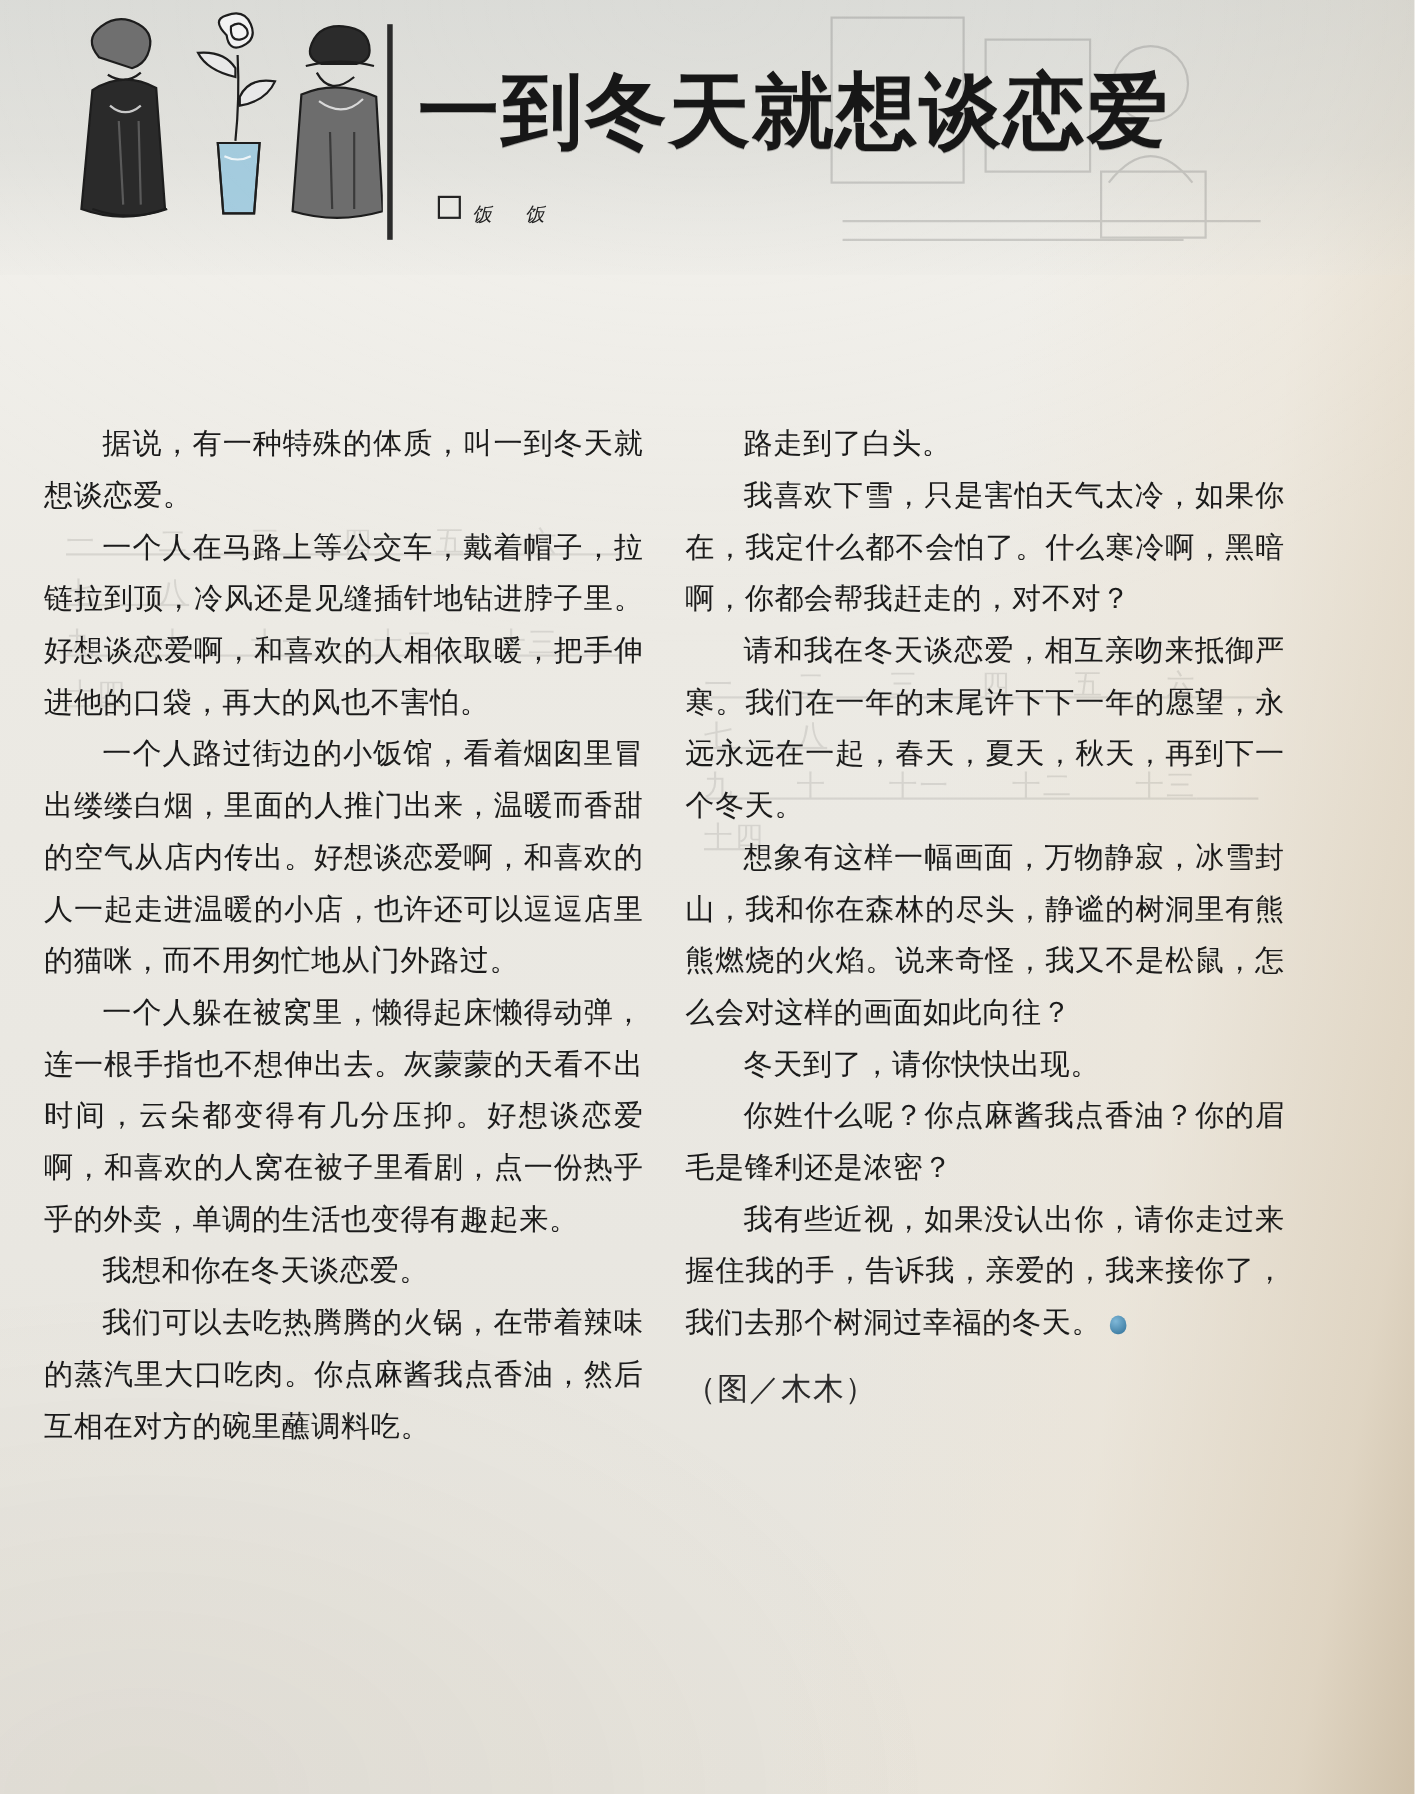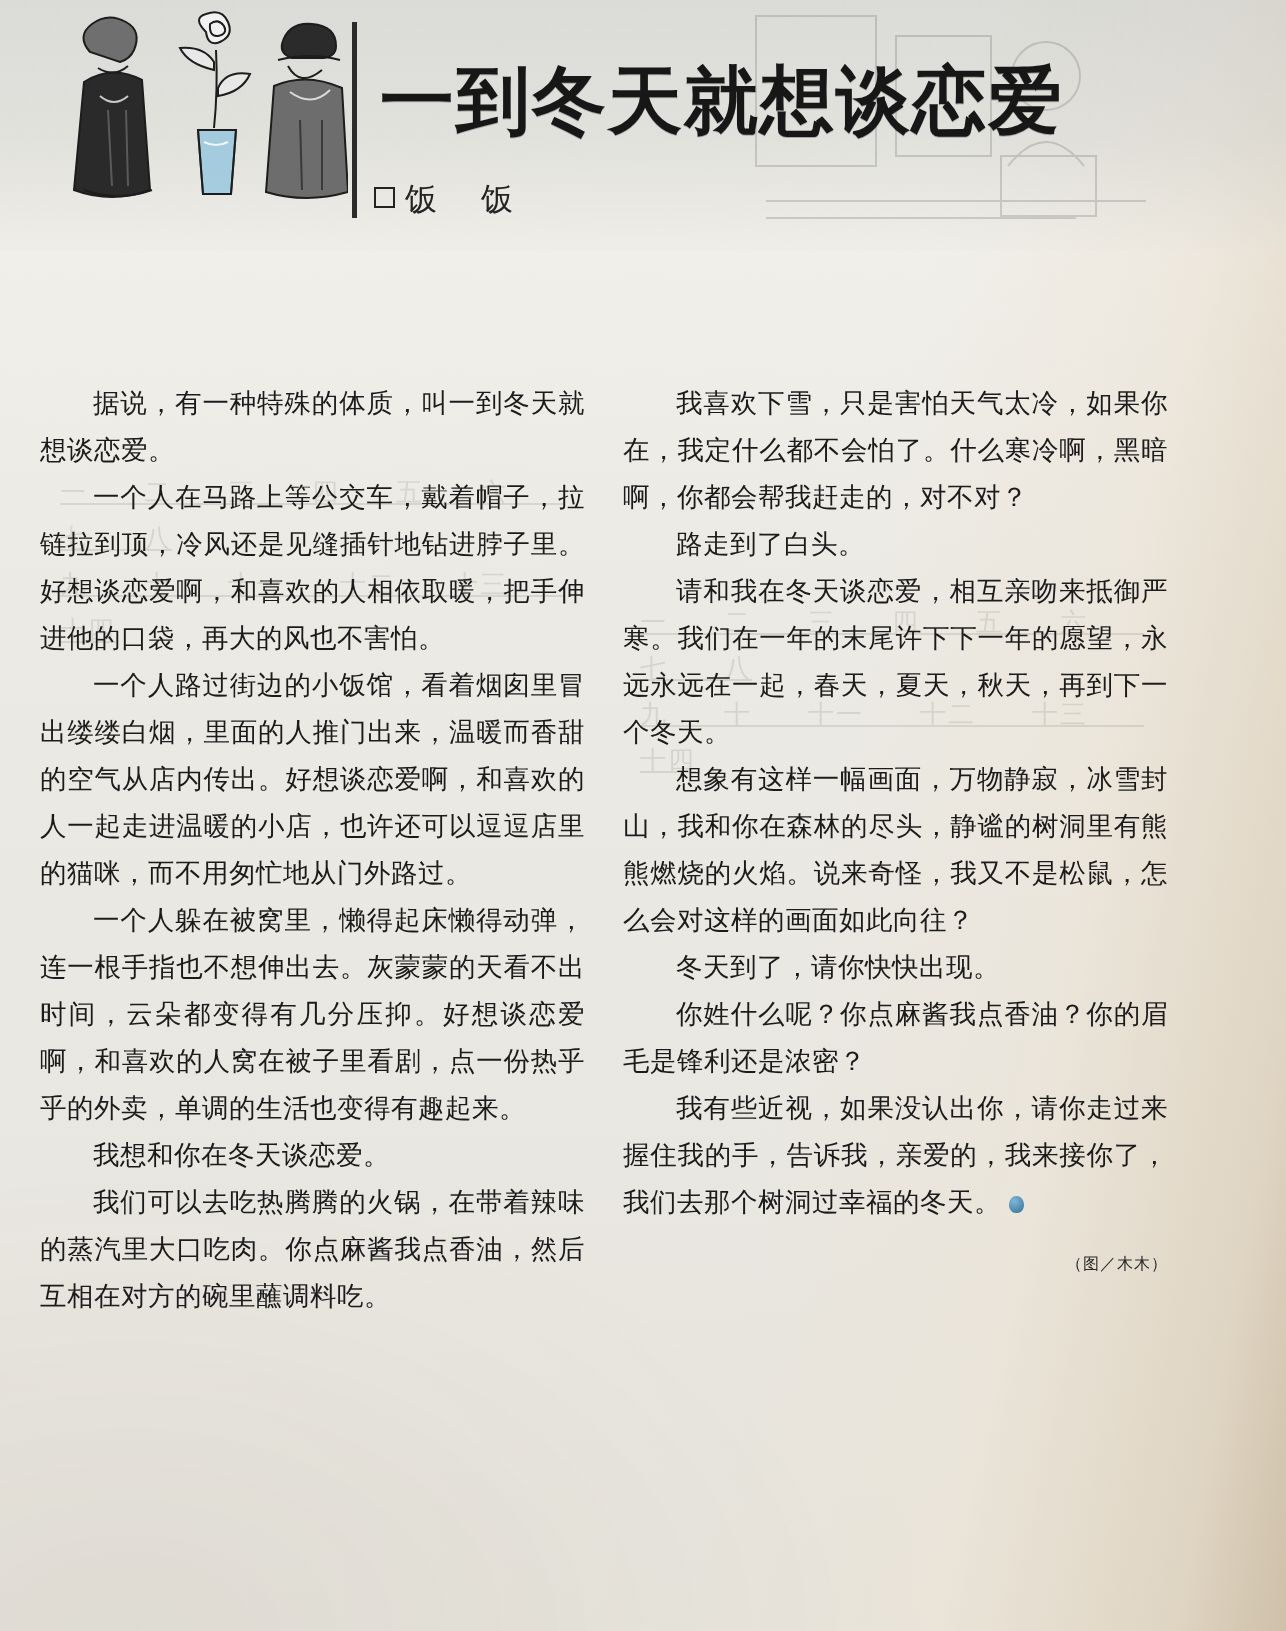--- a/index.html
+++ b/index.html
@@ -79,26 +79,27 @@
     font-family: "DejaVu Sans", "Liberation Sans", sans-serif;
     font-weight: bold;
     font-size: 74px;
     letter-spacing: 2px;
     color: #171717;
     white-space: nowrap;
     text-shadow: 0 1px 0 rgba(0,0,0,.25);
   }
   .byline {
     position: absolute;
-    left: 374px;
+    left: 398px;
     top: 178px;
-    font-size: 32px;
+    font-size: 18px;
     letter-spacing: 6px;
     color: #232323;
     font-family: "DejaVu Sans", "Liberation Sans", sans-serif;
+    font-style: italic;
   }
   .byline .box {
     display: inline-block;
     width: 17px; height: 17px;
     border: 2px solid #232323;
     margin-right: 10px;
     vertical-align: 2px;
   }
 
   
@@ -131,22 +132,22 @@
     display: inline-block;
     width: 15px;
     height: 17px;
     margin-left: 8px;
     border-radius: 50% 50% 45% 45%;
     background: radial-gradient(circle at 35% 30%, #7fb8d8, #2f6f96);
     vertical-align: -2px;
   }
   .credit {
     margin-top: 14px;
-    text-align: right;
-    font-size: 16px;
+    text-align: left;
+    font-size: 28px;
     letter-spacing: 1px;
     color: #2a2a2a;
   }
 
   
   .bleed {
     position: absolute;
     pointer-events: none;
     opacity: .13;
     font-size: 26px;
@@ -230,22 +231,22 @@
     <div class="col left">
       <p>据说，有一种特殊的体质，叫一到冬天就想谈恋爱。</p>
       <p>一个人在马路上等公交车，戴着帽子，拉链拉到顶，冷风还是见缝插针地钻进脖子里。好想谈恋爱啊，和喜欢的人相依取暖，把手伸进他的口袋，再大的风也不害怕。</p>
       <p>一个人路过街边的小饭馆，看着烟囱里冒出缕缕白烟，里面的人推门出来，温暖而香甜的空气从店内传出。好想谈恋爱啊，和喜欢的人一起走进温暖的小店，也许还可以逗逗店里的猫咪，而不用匆忙地从门外路过。</p>
       <p>一个人躲在被窝里，懒得起床懒得动弹，连一根手指也不想伸出去。灰蒙蒙的天看不出时间，云朵都变得有几分压抑。好想谈恋爱啊，和喜欢的人窝在被子里看剧，点一份热乎乎的外卖，单调的生活也变得有趣起来。</p>
       <p>我想和你在冬天谈恋爱。</p>
       <p>我们可以去吃热腾腾的火锅，在带着辣味的蒸汽里大口吃肉。你点麻酱我点香油，然后互相在对方的碗里蘸调料吃。</p>
     </div>
 
     <div class="col right">
+      <p>路走到了白头。</p>
       <p>我喜欢下雪，只是害怕天气太冷，如果你在，我定什么都不会怕了。什么寒冷啊，黑暗啊，你都会帮我赶走的，对不对？</p>
-      <p>路走到了白头。</p>
       <p>请和我在冬天谈恋爱，相互亲吻来抵御严寒。我们在一年的末尾许下下一年的愿望，永远永远在一起，春天，夏天，秋天，再到下一个冬天。</p>
       <p>想象有这样一幅画面，万物静寂，冰雪封山，我和你在森林的尽头，静谧的树洞里有熊熊燃烧的火焰。说来奇怪，我又不是松鼠，怎么会对这样的画面如此向往？</p>
       <p>冬天到了，请你快快出现。</p>
       <p>你姓什么呢？你点麻酱我点香油？你的眉毛是锋利还是浓密？</p>
       <p><span>我有些近视，如果没认出你，请你走过来握住我的手，告诉我，亲爱的，我来接你了，我们去那个树洞过幸福的冬天。</span><span class="end-dot"></span></p>
       <div class="credit">（图／木木）</div>
     </div>
 
   </div>
 </div>

